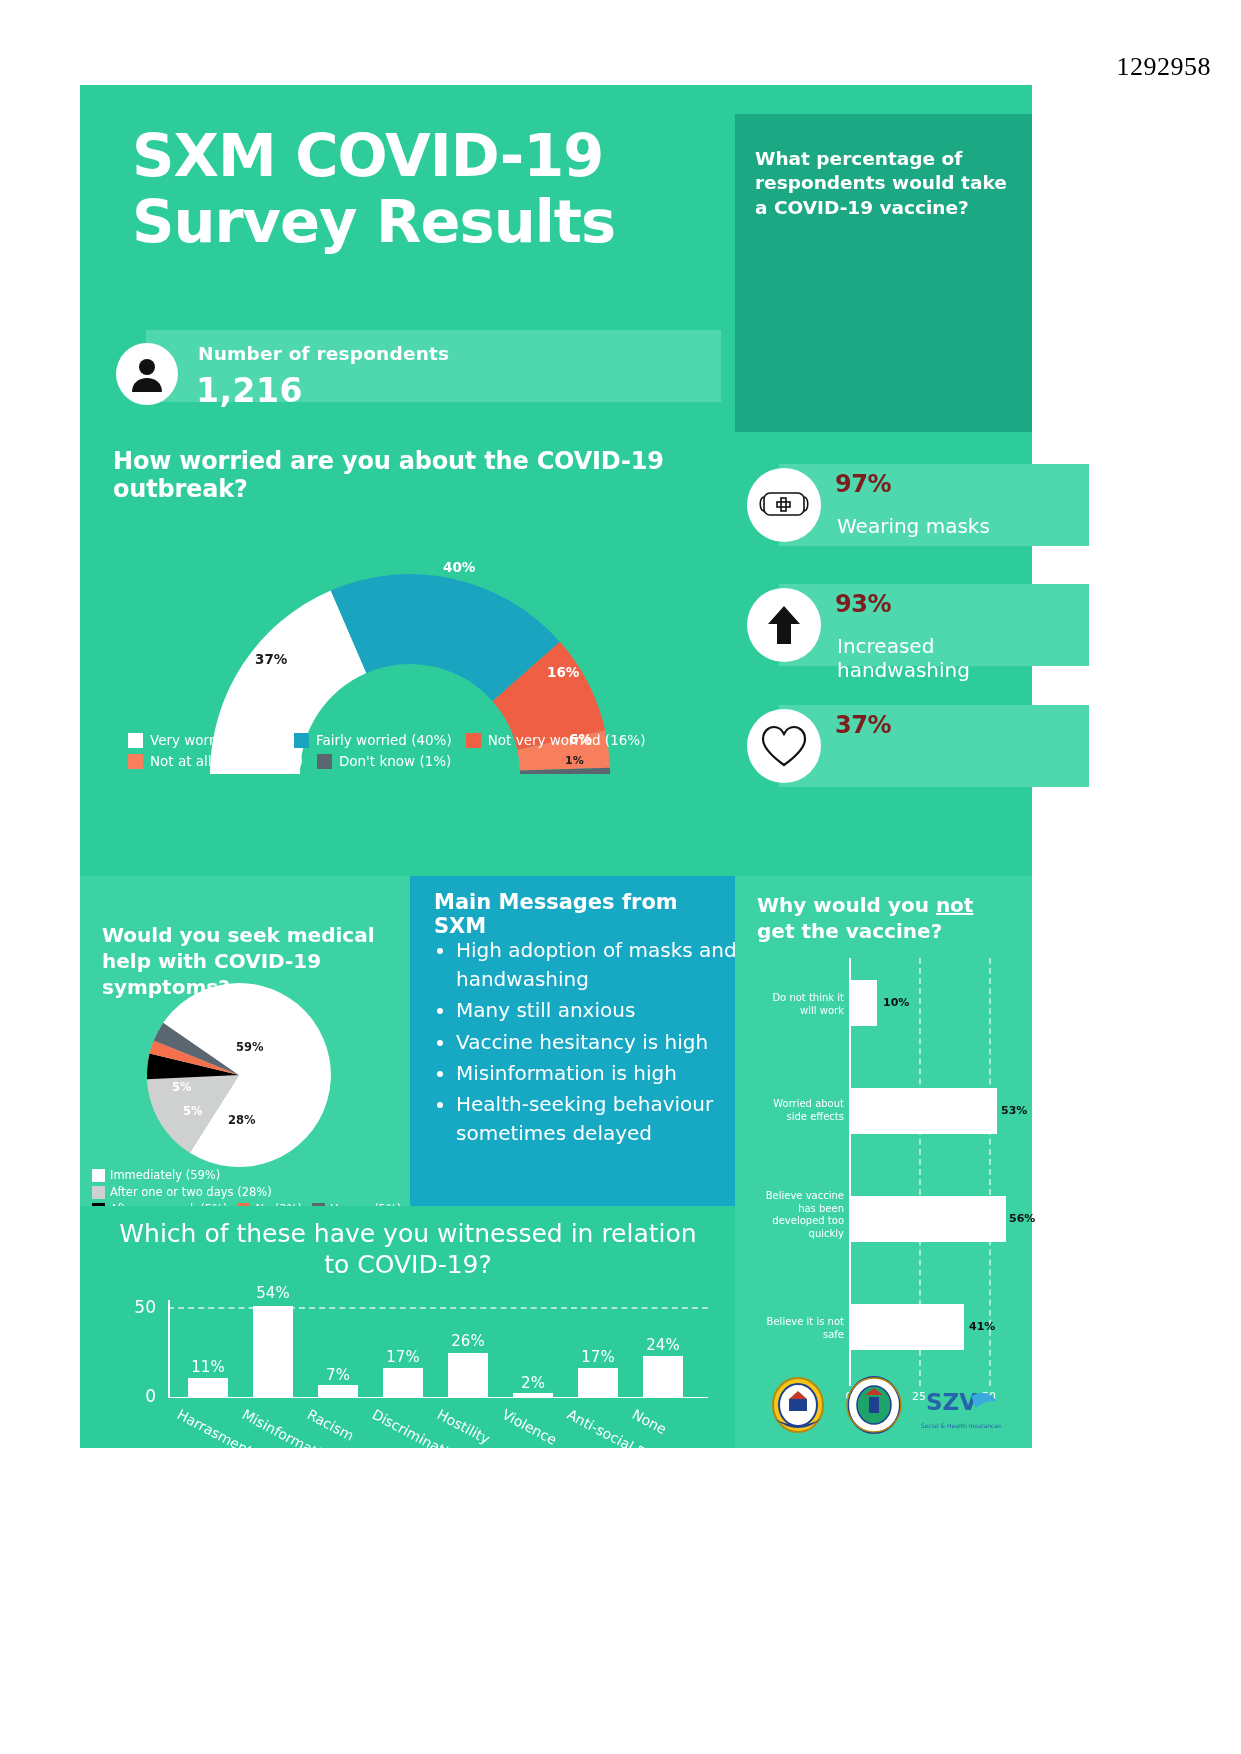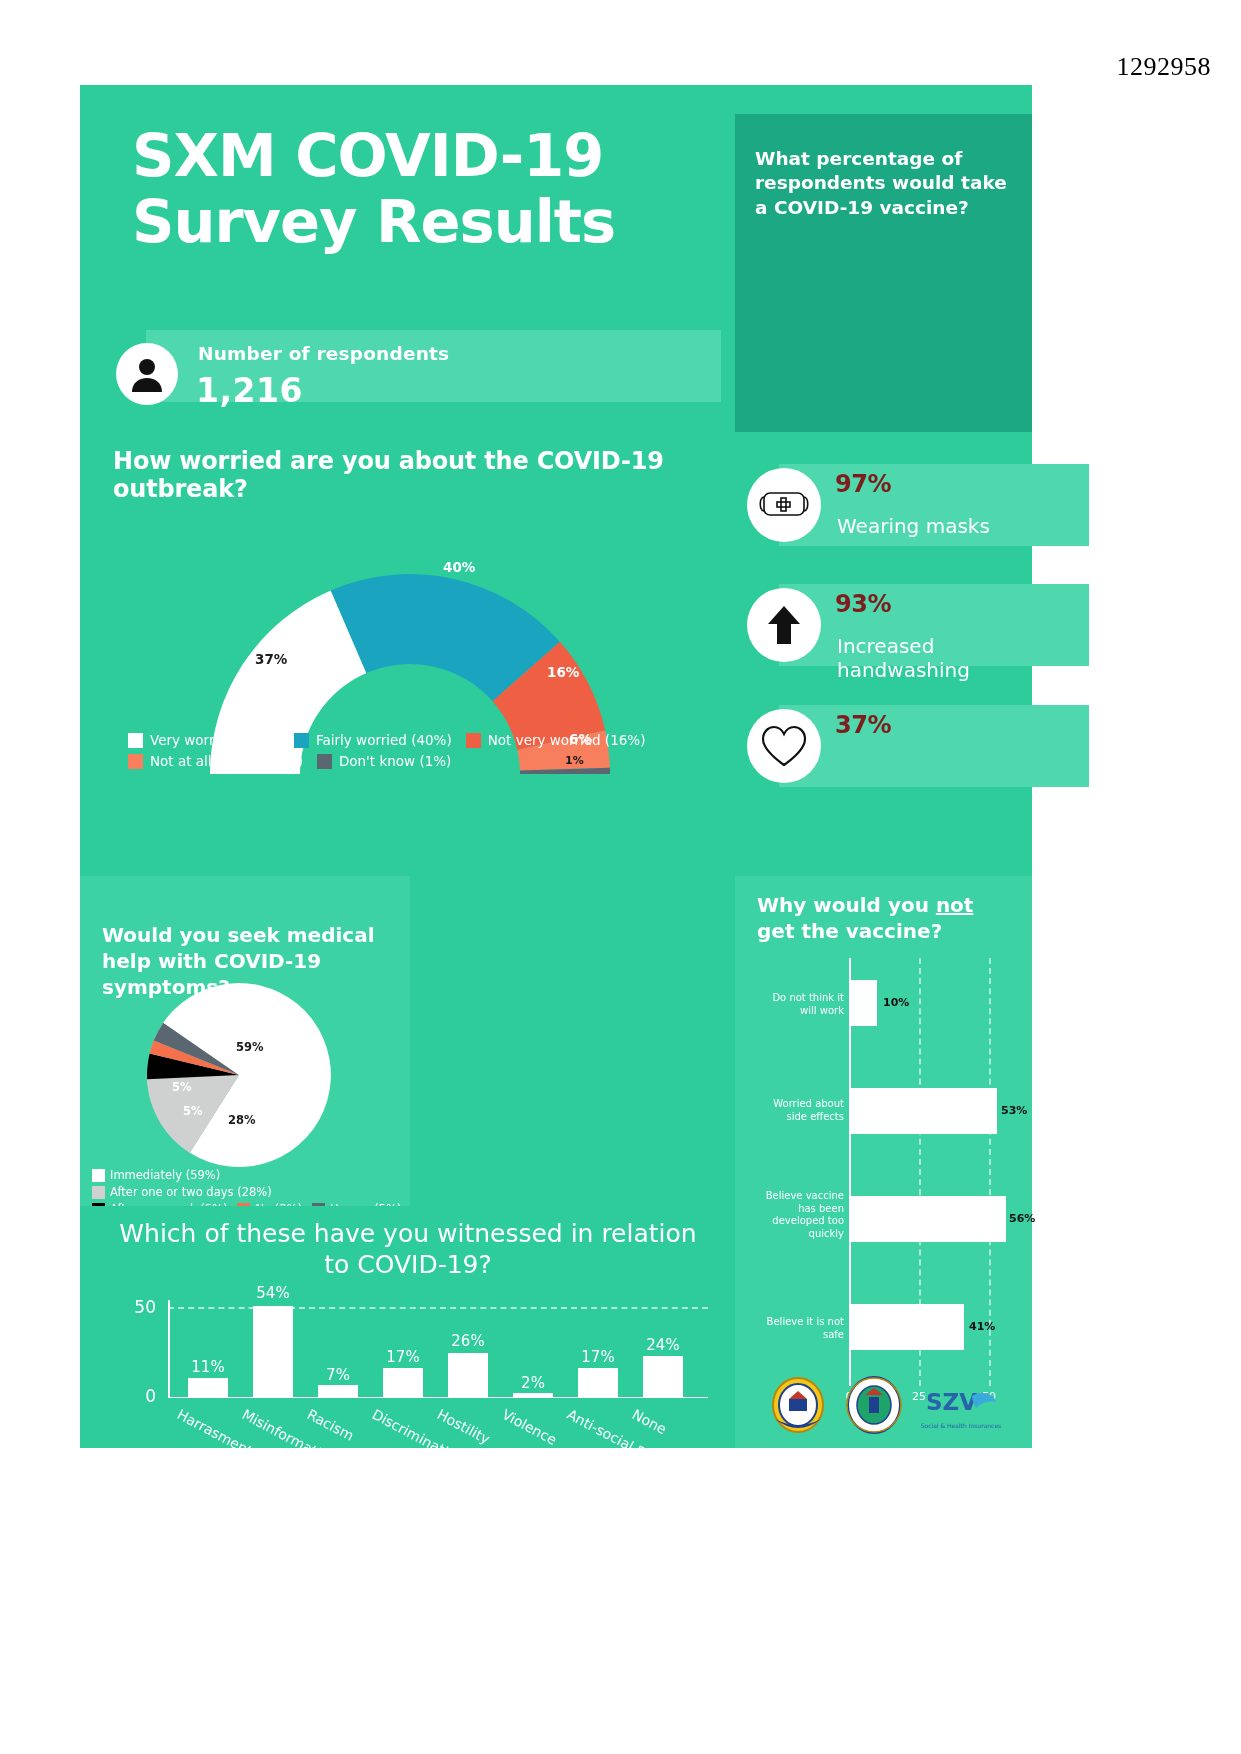--- a/index.html
+++ b/index.html
@@ -256,20 +256,30 @@
           <span class="lg-txt">No (3%)</span>
         </div>
         <div class="lg-item">
           <span class="sw" style="background:#5b6770"></span>
           <span class="lg-txt">Unsure (5%)</span>
         </div>
       </div>
     </div>
   </div>
 
+  <div class="msg-sec">
+    <div class="msg-title">Main Messages from SXM</div>
+    <ul class="msg-list">
+      <li>High adoption of masks and handwashing</li>
+      <li>Many still anxious</li>
+      <li>Vaccine hesitancy is high</li>
+      <li>Misinformation is high</li>
+      <li>Health-seeking behaviour sometimes delayed</li>
+    </ul>
+  </div>
 
   <div class="why-sec">
     <div class="why-title">
       Why would you <u>not</u><br>get the vaccine?
     </div>
     <div class="hbar-area">
       <div class="hb-axis"></div>
       <div class="grid-d" style="left:104px"></div>
       <div class="grid-d" style="left:174px"></div>
       <div class="grid-d" style="left:244px"></div>

